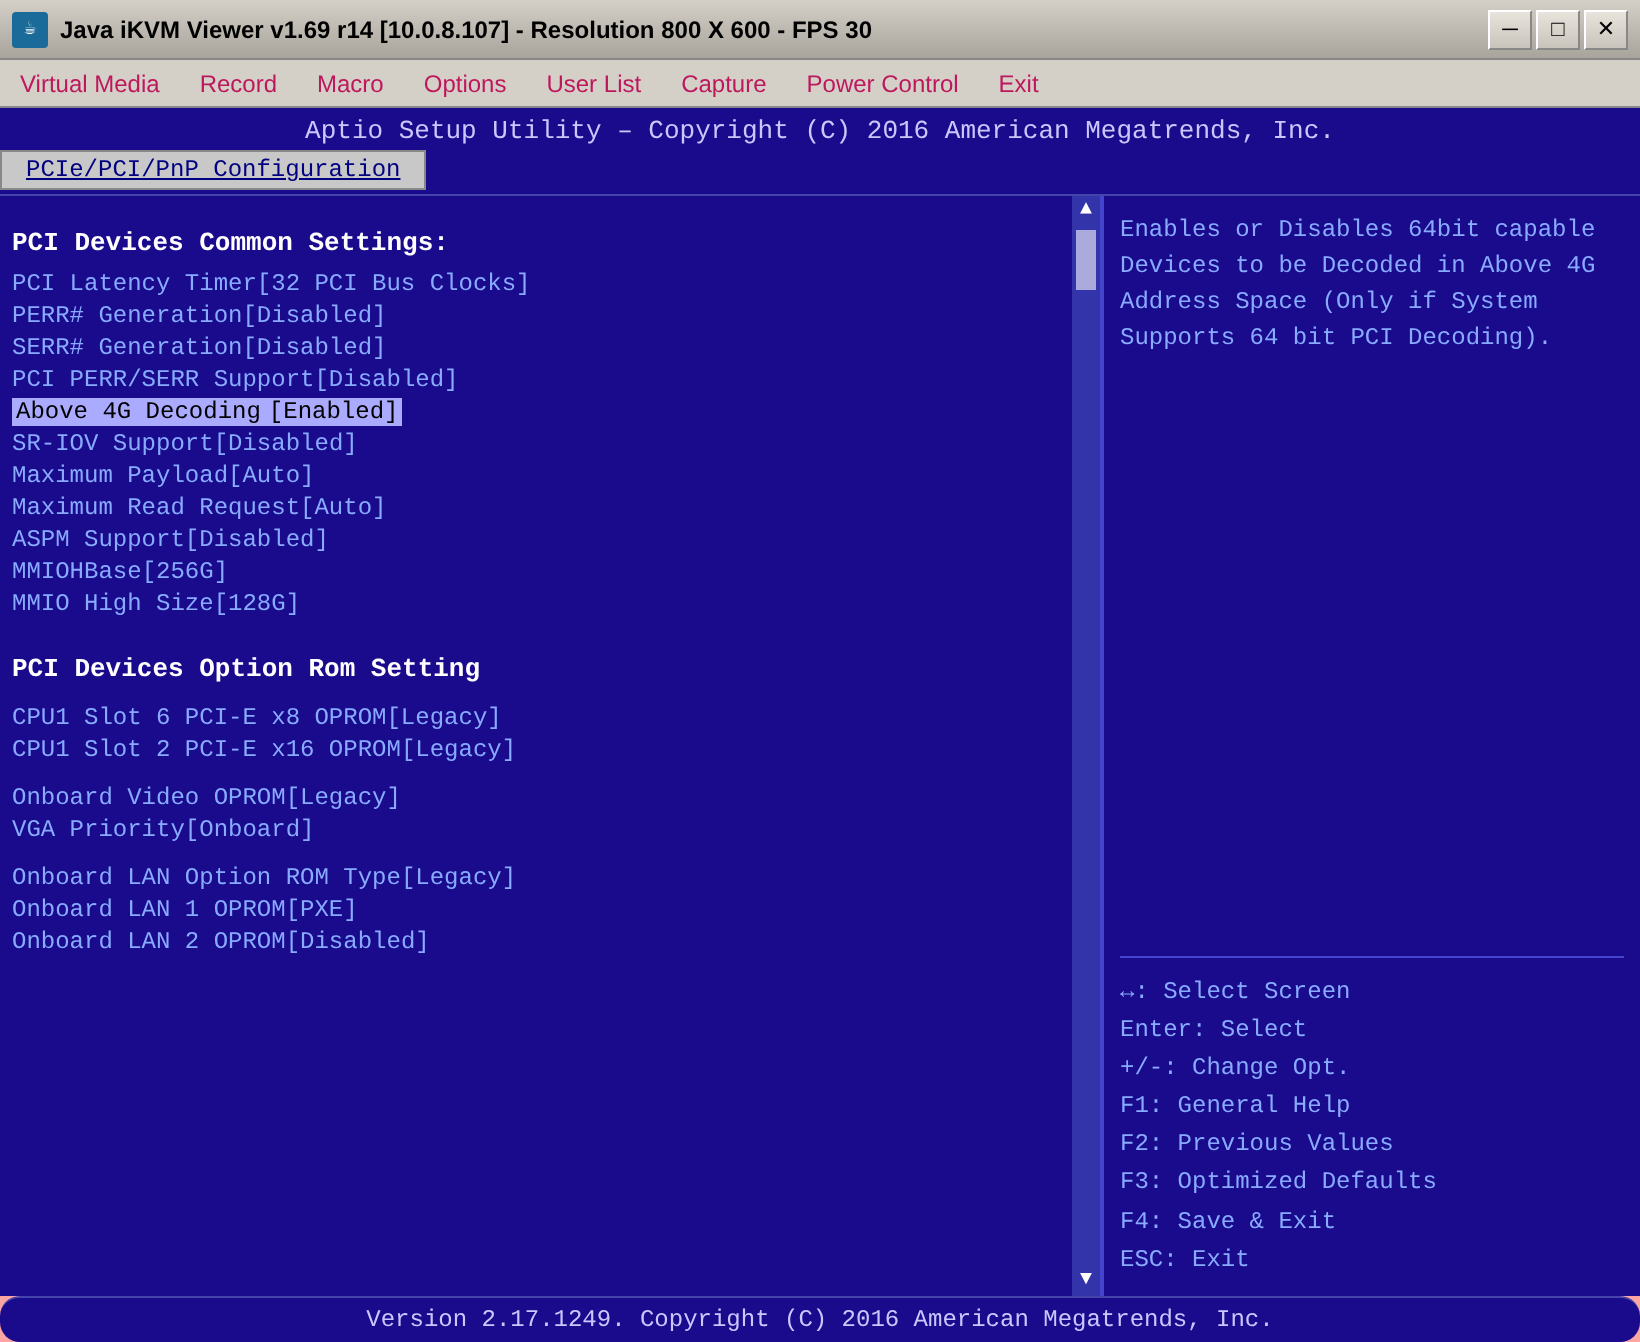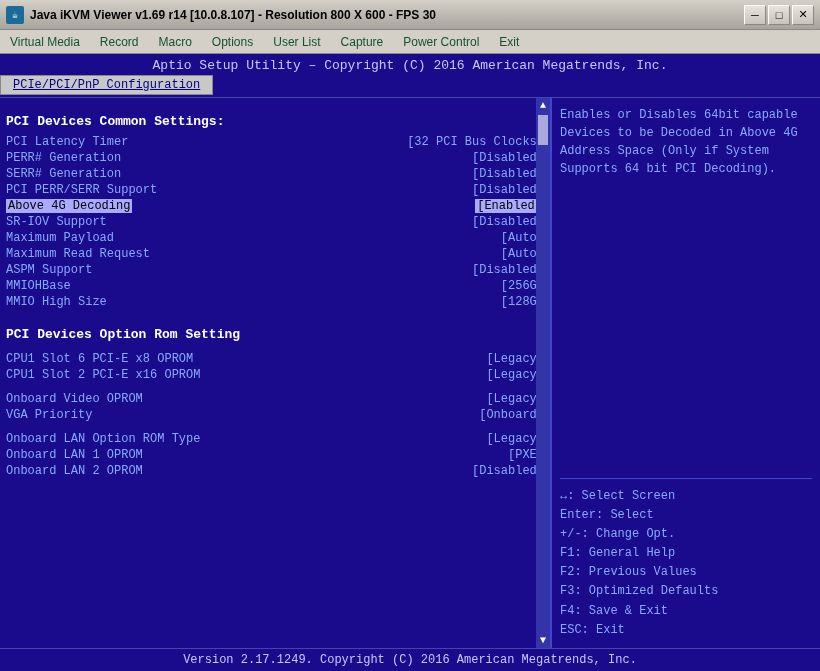--- a/index.html
+++ b/index.html
@@ -58,21 +58,21 @@
       background: #d4d0c8;
       height: 24px;
       display: flex;
       align-items: center;
       border-bottom: 1px solid #888;
     }
     .menu-item {
       padding: 2px 10px;
       font-size: 12px;
       font-family: Arial, sans-serif;
-      color: #14532d;
+      color: #be185d;
       cursor: pointer;
     }
 
     
     #main-content {
       background: #fca5a5;
       margin: 0;
       display: flex;
       flex-direction: column;
       height: calc(671px - 30px - 24px);
@@ -125,21 +125,20 @@
       color: #ffffff;
       font-size: 13px;
       font-family: 'Courier New', monospace;
       margin-bottom: 6px;
       margin-top: 8px;
       font-weight: bold;
     }
 
     .config-row {
       display: flex;
-      justify-content: space-between;
       margin-bottom: 2px;
     }
     .config-label {
       color: #88aaff;
       font-size: 12px;
       font-family: 'Courier New', monospace;
     }
     .config-label.highlighted {
       color: #000000;
       background: #aaaaff;
@@ -211,20 +210,21 @@
 
     
     #footer {
       background: #1a0a8c;
       text-align: center;
       padding: 4px 0;
       border-top: 1px solid #4444aa;
       color: #c8c8ff;
       font-size: 12px;
       font-family: 'Courier New', monospace;
+      border-radius: 10px;
     }
 
     .spacer { height: 8px; }
   </style>
 </head>
 <body>
 
 <div id="title-bar">
   <div id="title-bar-icon">☕</div>
   <span id="title-bar-text">Java iKVM Viewer v1.69 r14 [10.0.8.107]  - Resolution 800 X 600 - FPS 30</span>

